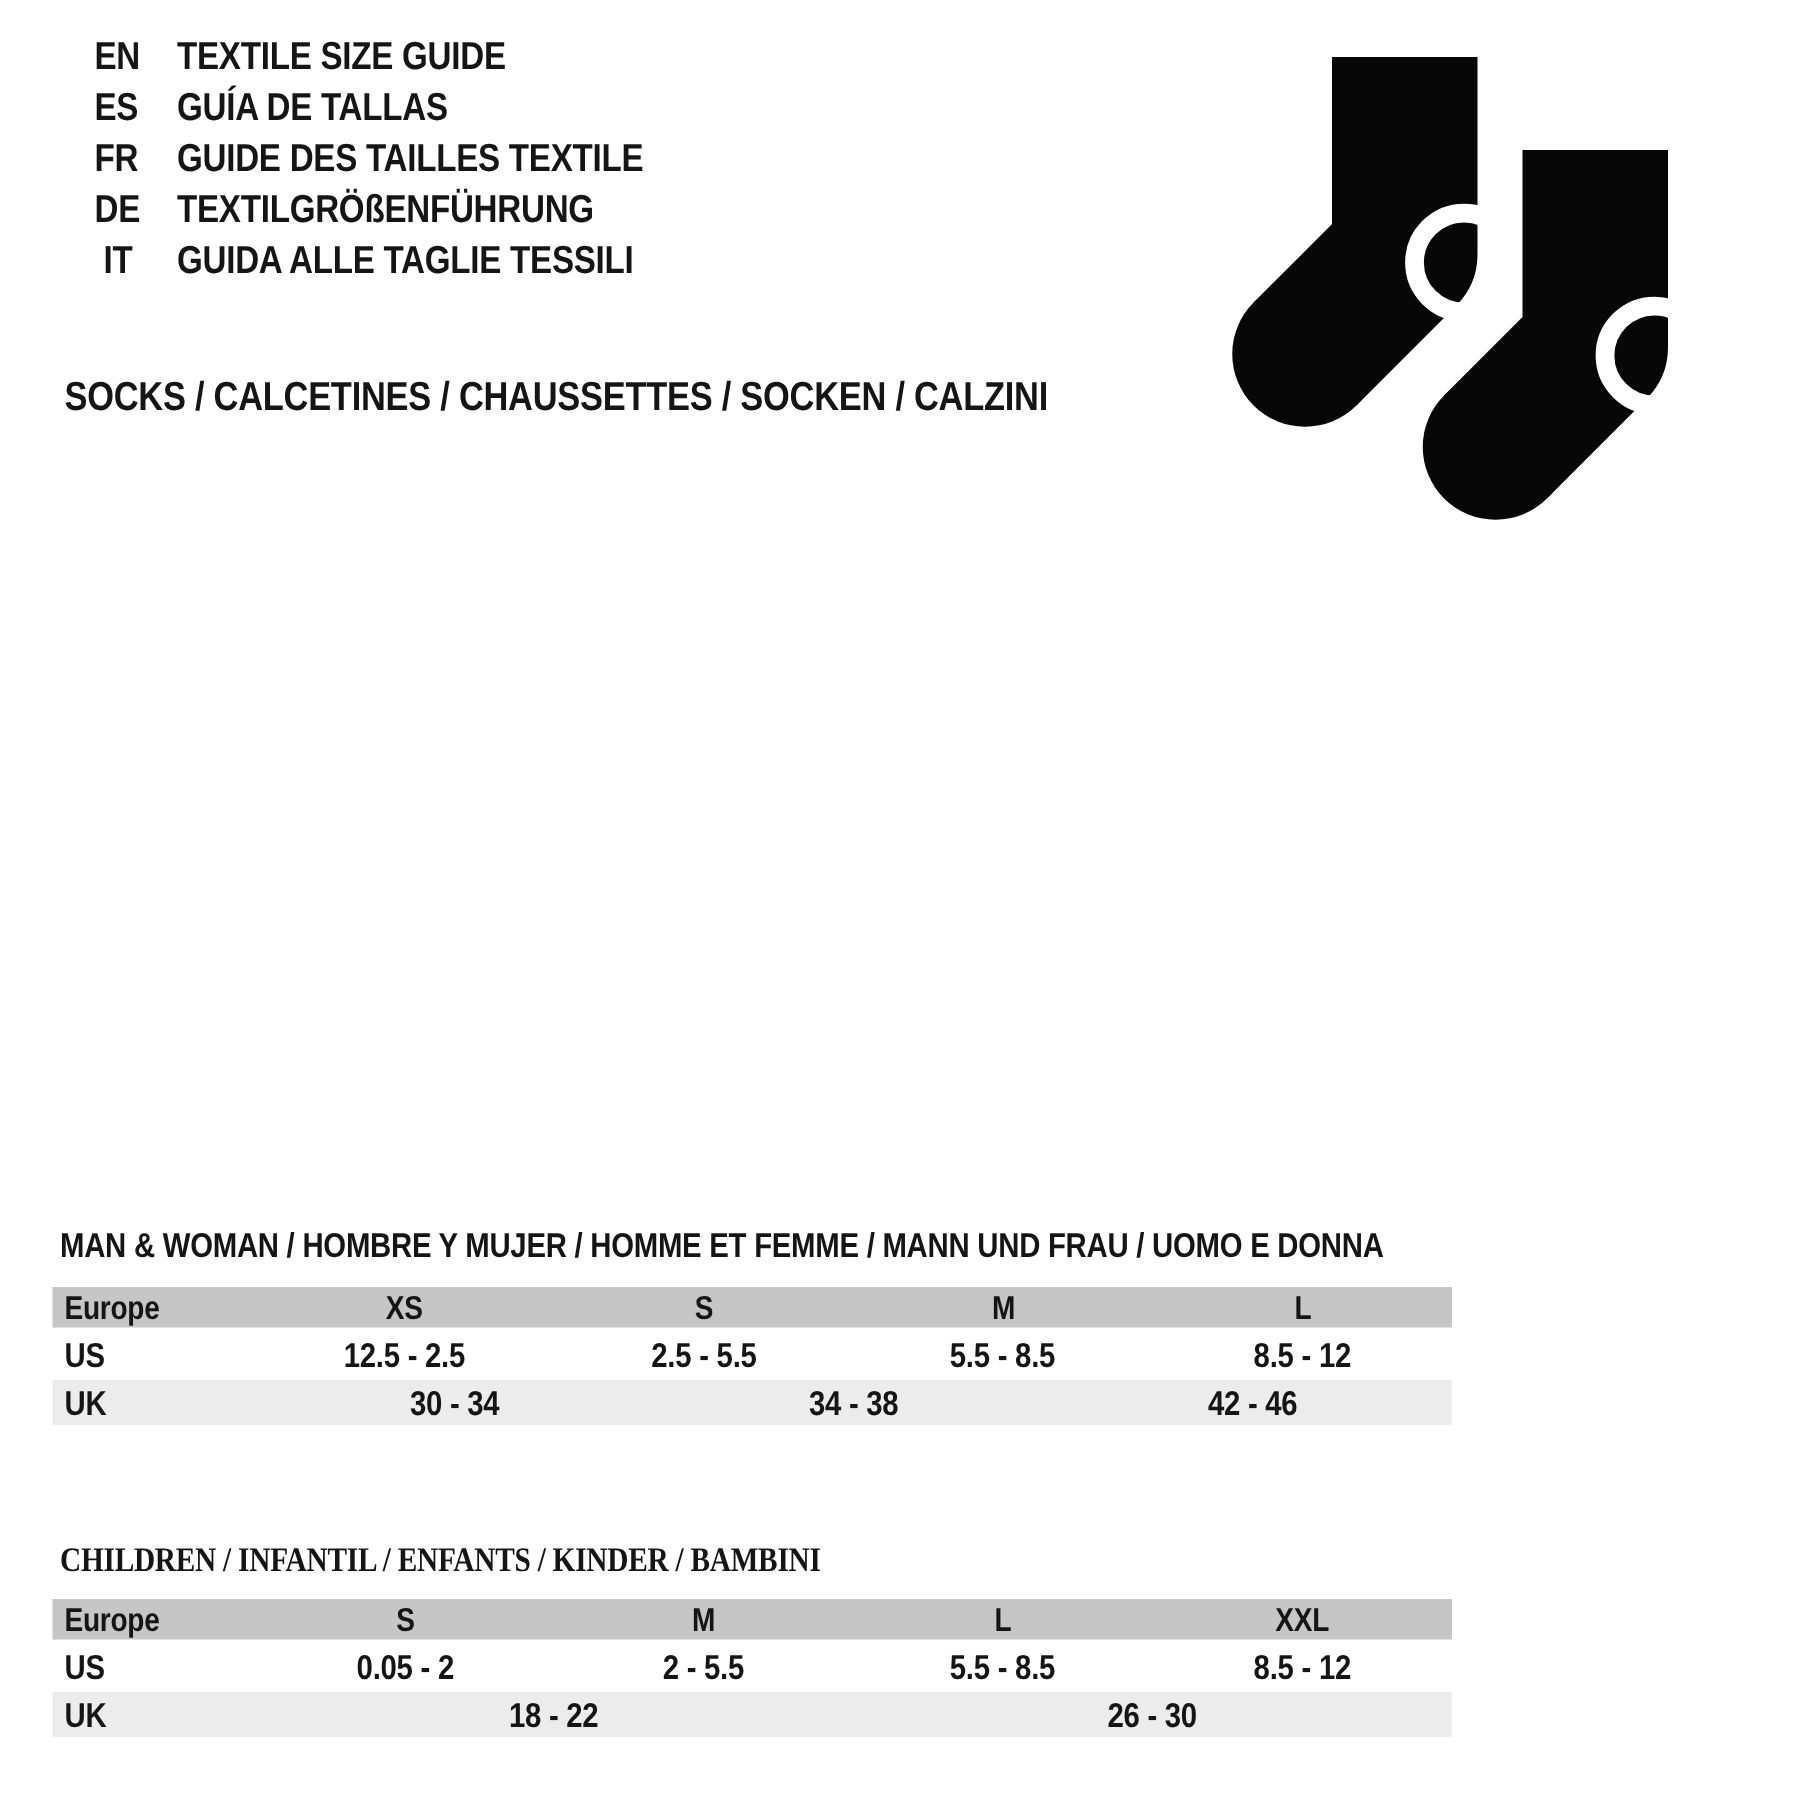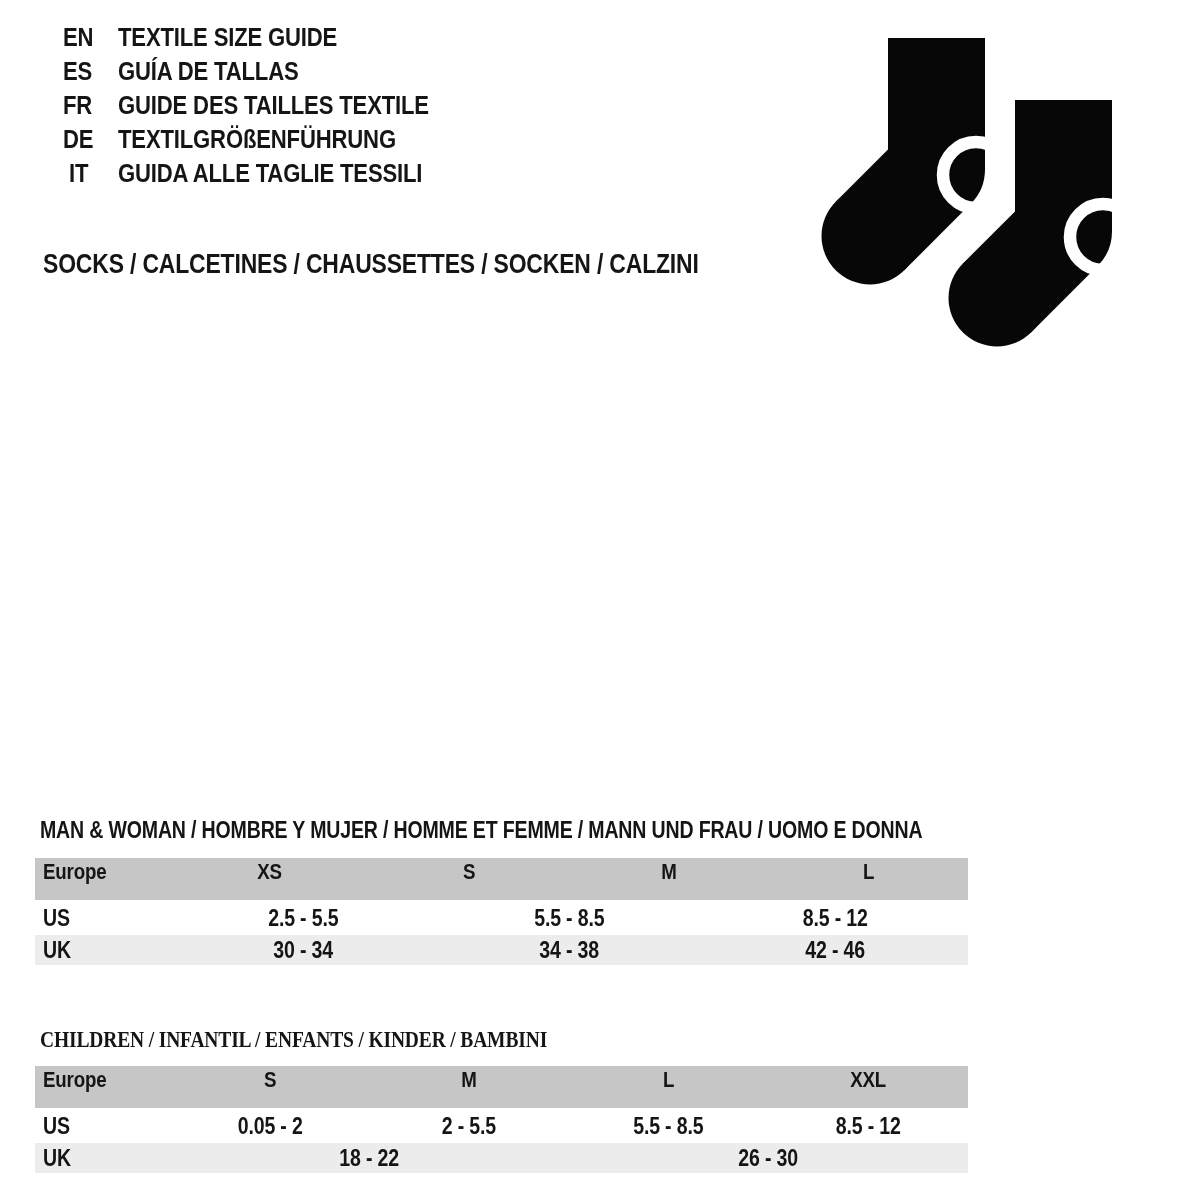--- a/index.html
+++ b/index.html
@@ -60,21 +60,21 @@
     left: 40px;
     font-size: 23px;
     line-height: 28px;
   }
   .size-table {
     left: 35px;
     width: 933px;
   }
   .t-row { display: flex; width: 100%; }
   .t-head {
-    height: 42px; line-height: 27px;
+    height: 27px; line-height: 27px;
     margin-bottom: 3px;
     font-size: 22px;
     justify-content: center;
   }
   .t-body {
     height: 30px; line-height: 30px;
     font-size: 23px;
   }
   .t-gap { margin-bottom: 2px; }
   .c-label {
@@ -141,20 +141,21 @@
 <div class="abs size-table" style="top:858px;">
   <div class="t-row t-head" style="background:#c6c6c6;">
     <div class="c-label"><span class="cond">Europe</span></div>
     <div class="c-val"><span class="cond-c">XS</span></div>
     <div class="c-val"><span class="cond-c">S</span></div>
     <div class="c-val"><span class="cond-c">M</span></div>
     <div class="c-val"><span class="cond-c">L</span></div>
   </div>
   <div class="t-row t-body t-gap" style="background:#ffffff;">
     <div class="c-label"><span class="cond">US</span></div>
+    <div class="c-val"><span class="cond-c">12.5 - 2.5</span></div>
     <div class="c-val"><span class="cond-c">2.5 - 5.5</span></div>
     <div class="c-val"><span class="cond-c">5.5 - 8.5</span></div>
     <div class="c-val"><span class="cond-c">8.5 - 12</span></div>
   </div>
   <div class="t-row t-body" style="background:#ececec;">
     <div class="c-label"><span class="cond">UK</span></div>
     <div class="c-val"><span class="cond-c">30 - 34</span></div>
     <div class="c-val"><span class="cond-c">34 - 38</span></div>
     <div class="c-val"><span class="cond-c">42 - 46</span></div>
   </div>

